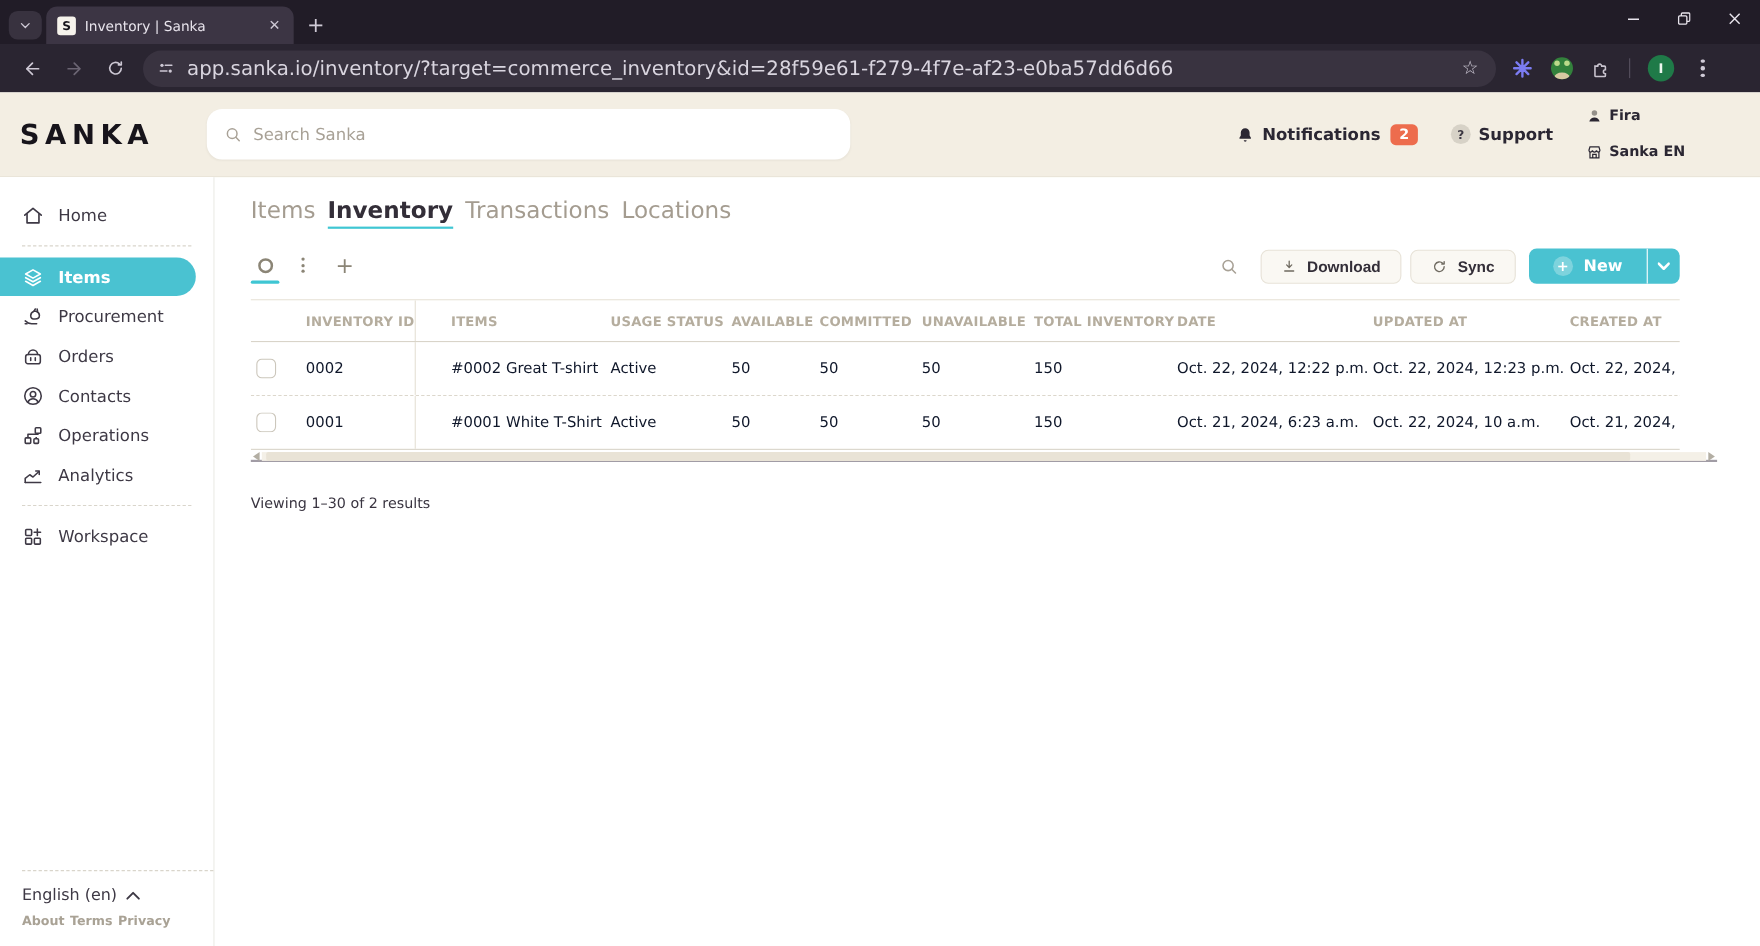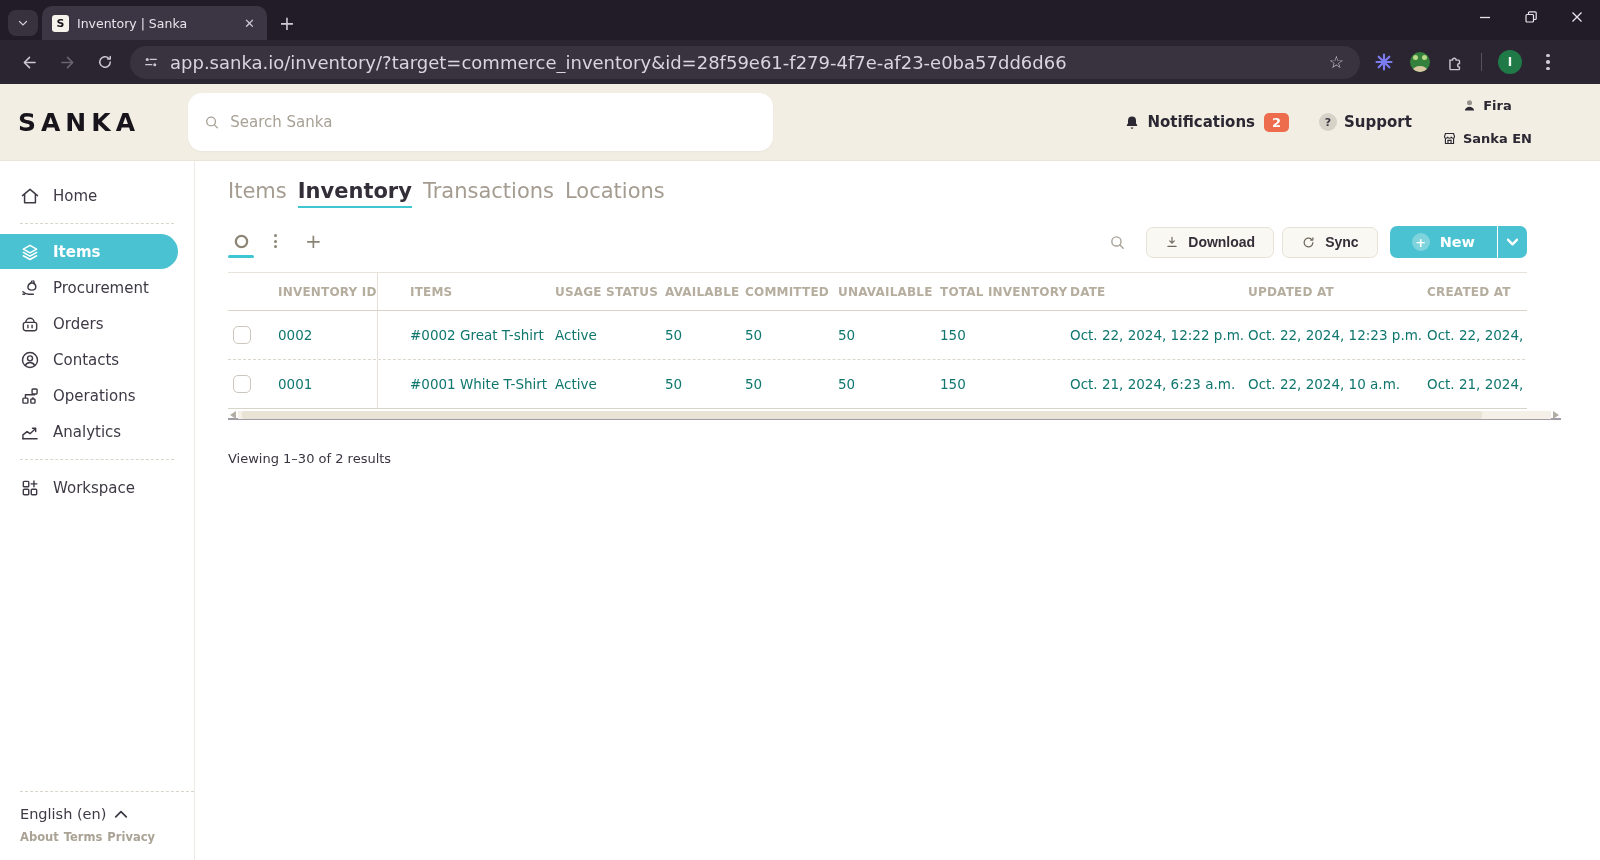--- a/index.html
+++ b/index.html
@@ -35,32 +35,32 @@
   .ext-divider { width:1px; height:18px; background:#575160; }
   .profile-avatar { width:24px; height:24px; border-radius:50%; background:#1f7a48; color:#eef7f0; font-size:12px;
     font-weight:bold; display:flex; align-items:center; justify-content:center; }
   .kebab-v { display:flex; flex-direction:column; gap:3px; padding:0 8px; }
   .kebab-v i { width:3.5px; height:3.5px; border-radius:50%; background:#cfcad6; }
 
   
   .app-header { height:77px; background:#f3eee3; display:flex; align-items:center; padding:0 68px 0 18px;
     border-bottom:1px solid #eae5d9; }
   .logo { font-size:25px; font-weight:900; letter-spacing:5px; color:#17141b; width:170px; }
-  .global-search { width:585px; height:58px; background:#fff; border-radius:14px; display:flex; align-items:center;
+  .global-search { width:585px; height:46px; background:#fff; border-radius:14px; display:flex; align-items:center;
     padding:0 16px; gap:10px; box-shadow:0 1px 2px rgba(0,0,0,.04); }
   .global-search input { border:none; outline:none; font-size:15px; color:#4a4450; width:100%;
     font-family:"DejaVu Sans","Liberation Sans",sans-serif; background:transparent; }
   .global-search input::placeholder { color:#a8a196; }
   .header-right { margin-left:auto; display:flex; align-items:center; gap:30px; }
   .hdr-item { display:flex; align-items:center; gap:7px; font-size:15px; font-weight:bold; color:#2b2733; }
   .notif-badge { background:#ed6c4d; color:#fff; font-size:13px; font-weight:bold; border-radius:5px;
     padding:2px 8px; margin-left:2px; }
   .q-circle { width:18px; height:18px; border-radius:50%; background:#d7d2c7; color:#3c3742; font-size:11px;
     font-weight:bold; display:flex; align-items:center; justify-content:center; }
-  .user-block { display:flex; flex-direction:column; gap:18px;align-items:center; }
+  .user-block { display:flex; flex-direction:column; gap:18px; }
   .user-line { display:flex; align-items:center; gap:6px; font-size:13px; font-weight:bold; color:#2b2733; }
 
   
   .app-body { display:flex; height:699px; }
   .sidebar { width:195px; background:#fff; border-right:1px solid #ecebe6; position:relative; padding-top:16px; }
   .side-item { display:flex; align-items:center; gap:13px; height:35px; padding:0 12px 0 20px; margin:1px 0;
     font-size:15px; color:#3e3945; }
   .side-item .lbl { white-space:nowrap; }
   .side-item.active { background:#4ac2d1; color:#fff; font-weight:bold; border-radius:0 18px 18px 0;
     width:178px; }
@@ -101,21 +101,21 @@
   .trow { display:grid; grid-template-columns:47px 103px 175px 110px 80px 93px 102px 130px 178px 179px 170px;
     align-items:center; width:1367px; }
   .thead { height:38px; border-bottom:1px solid #d9d4c9; }
   .th { font-size:12px; font-weight:bold; color:#b5ad9e; letter-spacing:.2px; white-space:nowrap;
     overflow:hidden; padding-left:2px; }
   .th.c2,.td.c2 { border-right:1px solid #e5e0d5; height:100%; display:flex; align-items:center; padding-left:3px; }
   .th.c3,.td.c3 { padding-left:32px; }
   .tdata-row { height:49px; }
   .tdata-row.dashed { border-bottom:1px dashed #dcd7cc; }
   .tdata-row.solid { border-bottom:1px solid #d9d4c9; }
-  .td { font-size:13.5px; color:#0f766e; white-space:nowrap; overflow:hidden; padding-left:2px; }
+  .td { font-size:13.5px; color:#0f172a; white-space:nowrap; overflow:hidden; padding-left:2px; }
   .checkbox { width:18px; height:18px; border:1.5px solid #ccc7bc; border-radius:5px; background:#fff; margin-left:3px; }
 
   
   .hscroll { display:flex; align-items:center; height:9px; margin-top:2px; width:1333px;
     border-bottom:2px solid #a19ca5; }
   .hs-arrow { width:0; height:0; border-style:solid; }
   .hs-left { border-width:4px 6px 4px 0; border-color:transparent #b3aea3 transparent transparent; margin:0 2px; }
   .hs-right { border-width:4px 0 4px 6px; border-color:transparent transparent transparent #b3aea3; margin:0 2px; }
   .hs-track { flex:1; height:8px; background:#f4f0e7; position:relative; }
   .hs-thumb { position:absolute; left:4px; top:0; height:8px; width:1240px; background:#e9e3d6; border-radius:2px; }

